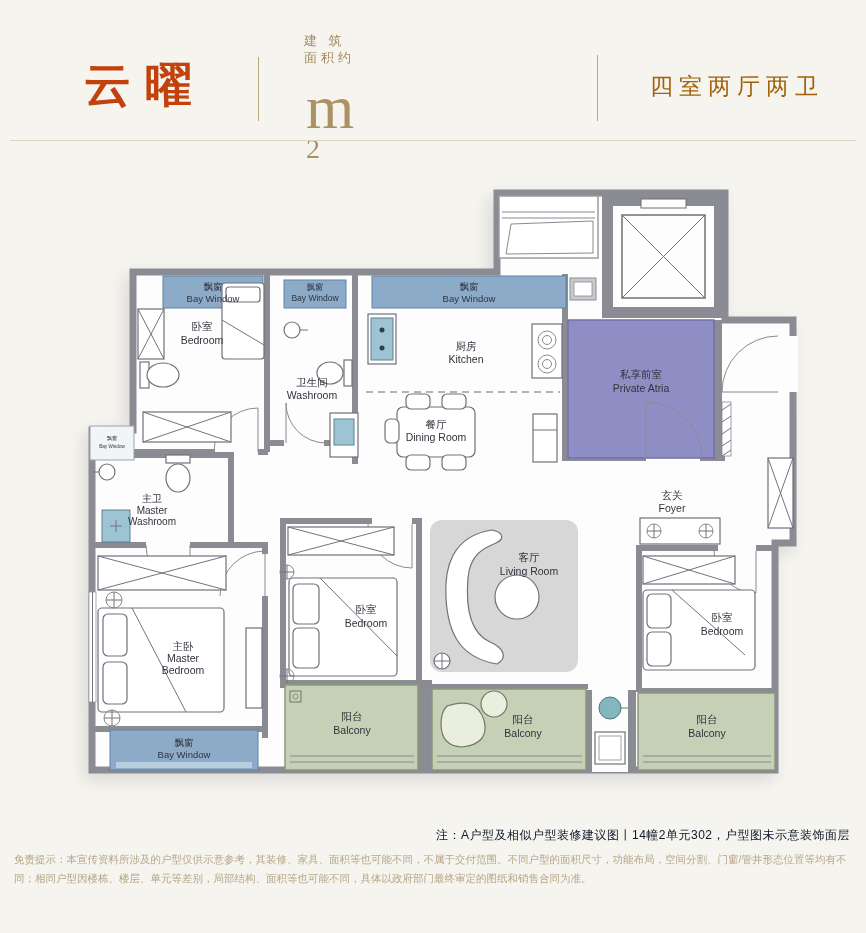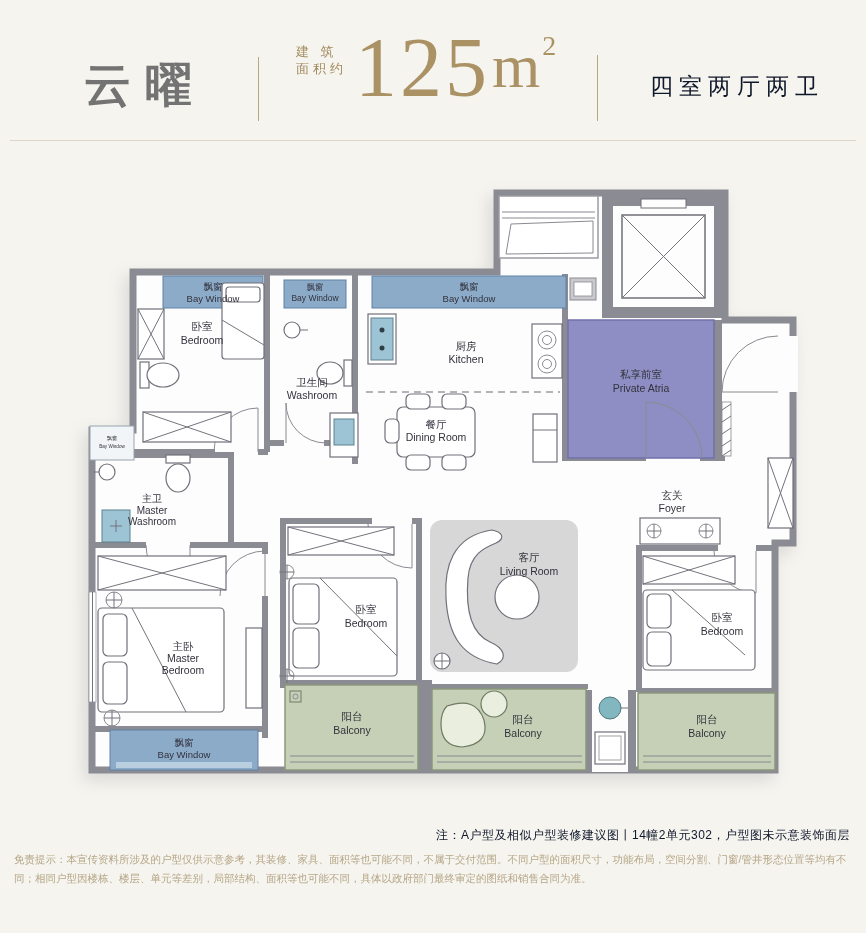--- a/index.html
+++ b/index.html
@@ -5,49 +5,49 @@
   html,body { margin:0; padding:0; }
   body {
     width:866px; height:933px; position:relative; overflow:hidden;
     background:#f5f4ef;
     font-family:"Liberation Sans", sans-serif;
   }
   
   #hdr-name {
     position:absolute; left:84px; top:54px;
     font-family:"Liberation Serif", serif;
-    font-size:47px; font-weight:700; letter-spacing:14px; color:#737373;
+    font-size:47px; font-weight:700; letter-spacing:14px; color:#c2410c;
     white-space:nowrap;
   }
   .vdiv { position:absolute; width:1px; background:#b9a87e; }
   #vd1 { left:258px; top:57px; height:64px; }
   #vd2 { left:597px; top:55px; height:66px; }
   #area-group {
-    position:absolute; left:296px; top:32px;
-    display:flex; align-items:center; color:#ab9265;
+    position:absolute; left:304px; top:32px;
+    display:flex; align-items:flex-start; color:#ab9265;flex-direction:column;
   }
   #area-label {
     font-size:13px; letter-spacing:4px; line-height:17px;
     margin-right:8px; margin-bottom:17px; color:#a28a5c; white-space:nowrap;
   }
   #area-num {
     font-family:"Liberation Serif", serif;
     font-size:84px; line-height:0.82; letter-spacing:3px; font-weight:400;
   }
   #area-unit {
     font-family:"Liberation Serif", serif;
     font-size:62px; line-height:0.8; margin-left:2px; margin-bottom:2px;
   }
   #area-sup {
     font-family:"Liberation Serif", serif;
     font-size:28px; line-height:1; margin-bottom:44px; margin-left:2px;
   }
   #spec {
     position:absolute; left:636px; top:71px; width:202px; text-align:center;
-    font-size:23px; letter-spacing:6px; color:#0f172a; white-space:nowrap;
+    font-size:23px; letter-spacing:6px; color:#a16207; white-space:nowrap;
   }
   #hdr-rule { position:absolute; top:140px; left:10px; right:10px; height:1px; background:#ddd6c6; }
   
   #plan-note {
     position:absolute; right:16px; top:827px;
     font-size:12px; color:#0f172a; letter-spacing:0.5px;
   }
   #disclaimer {
     position:absolute; left:14px; right:14px; top:850px;
     font-size:10.5px; line-height:1.8; color:#b6a687;
@@ -72,21 +72,20 @@
 </head>
 <body>
 
 <div id="hdr-name">云曜</div>
 <div id="vd1" class="vdiv"></div>
 <div id="area-group">
   <div id="area-label">
     <div>建 筑</div>
     <div>面积约</div>
   </div>
-  <div id="area-num">125</div>
   <div id="area-unit">m</div>
   <div id="area-sup">2</div>
 </div>
 <div id="vd2" class="vdiv"></div>
 <div id="spec">四室两厅两卫</div>
 <div id="hdr-rule"></div>
 
 <svg id="plan-svg" width="866" height="933" viewBox="0 0 866 933">
 
   <path d="M 133,272 H 497 V 193 H 725 V 320 H 793 V 543 H 775 V 770 H 92 V 430 H 133 Z" fill="#fdfdfd" stroke="#8b8b94" stroke-width="7" stroke-linejoin="miter"></path>

